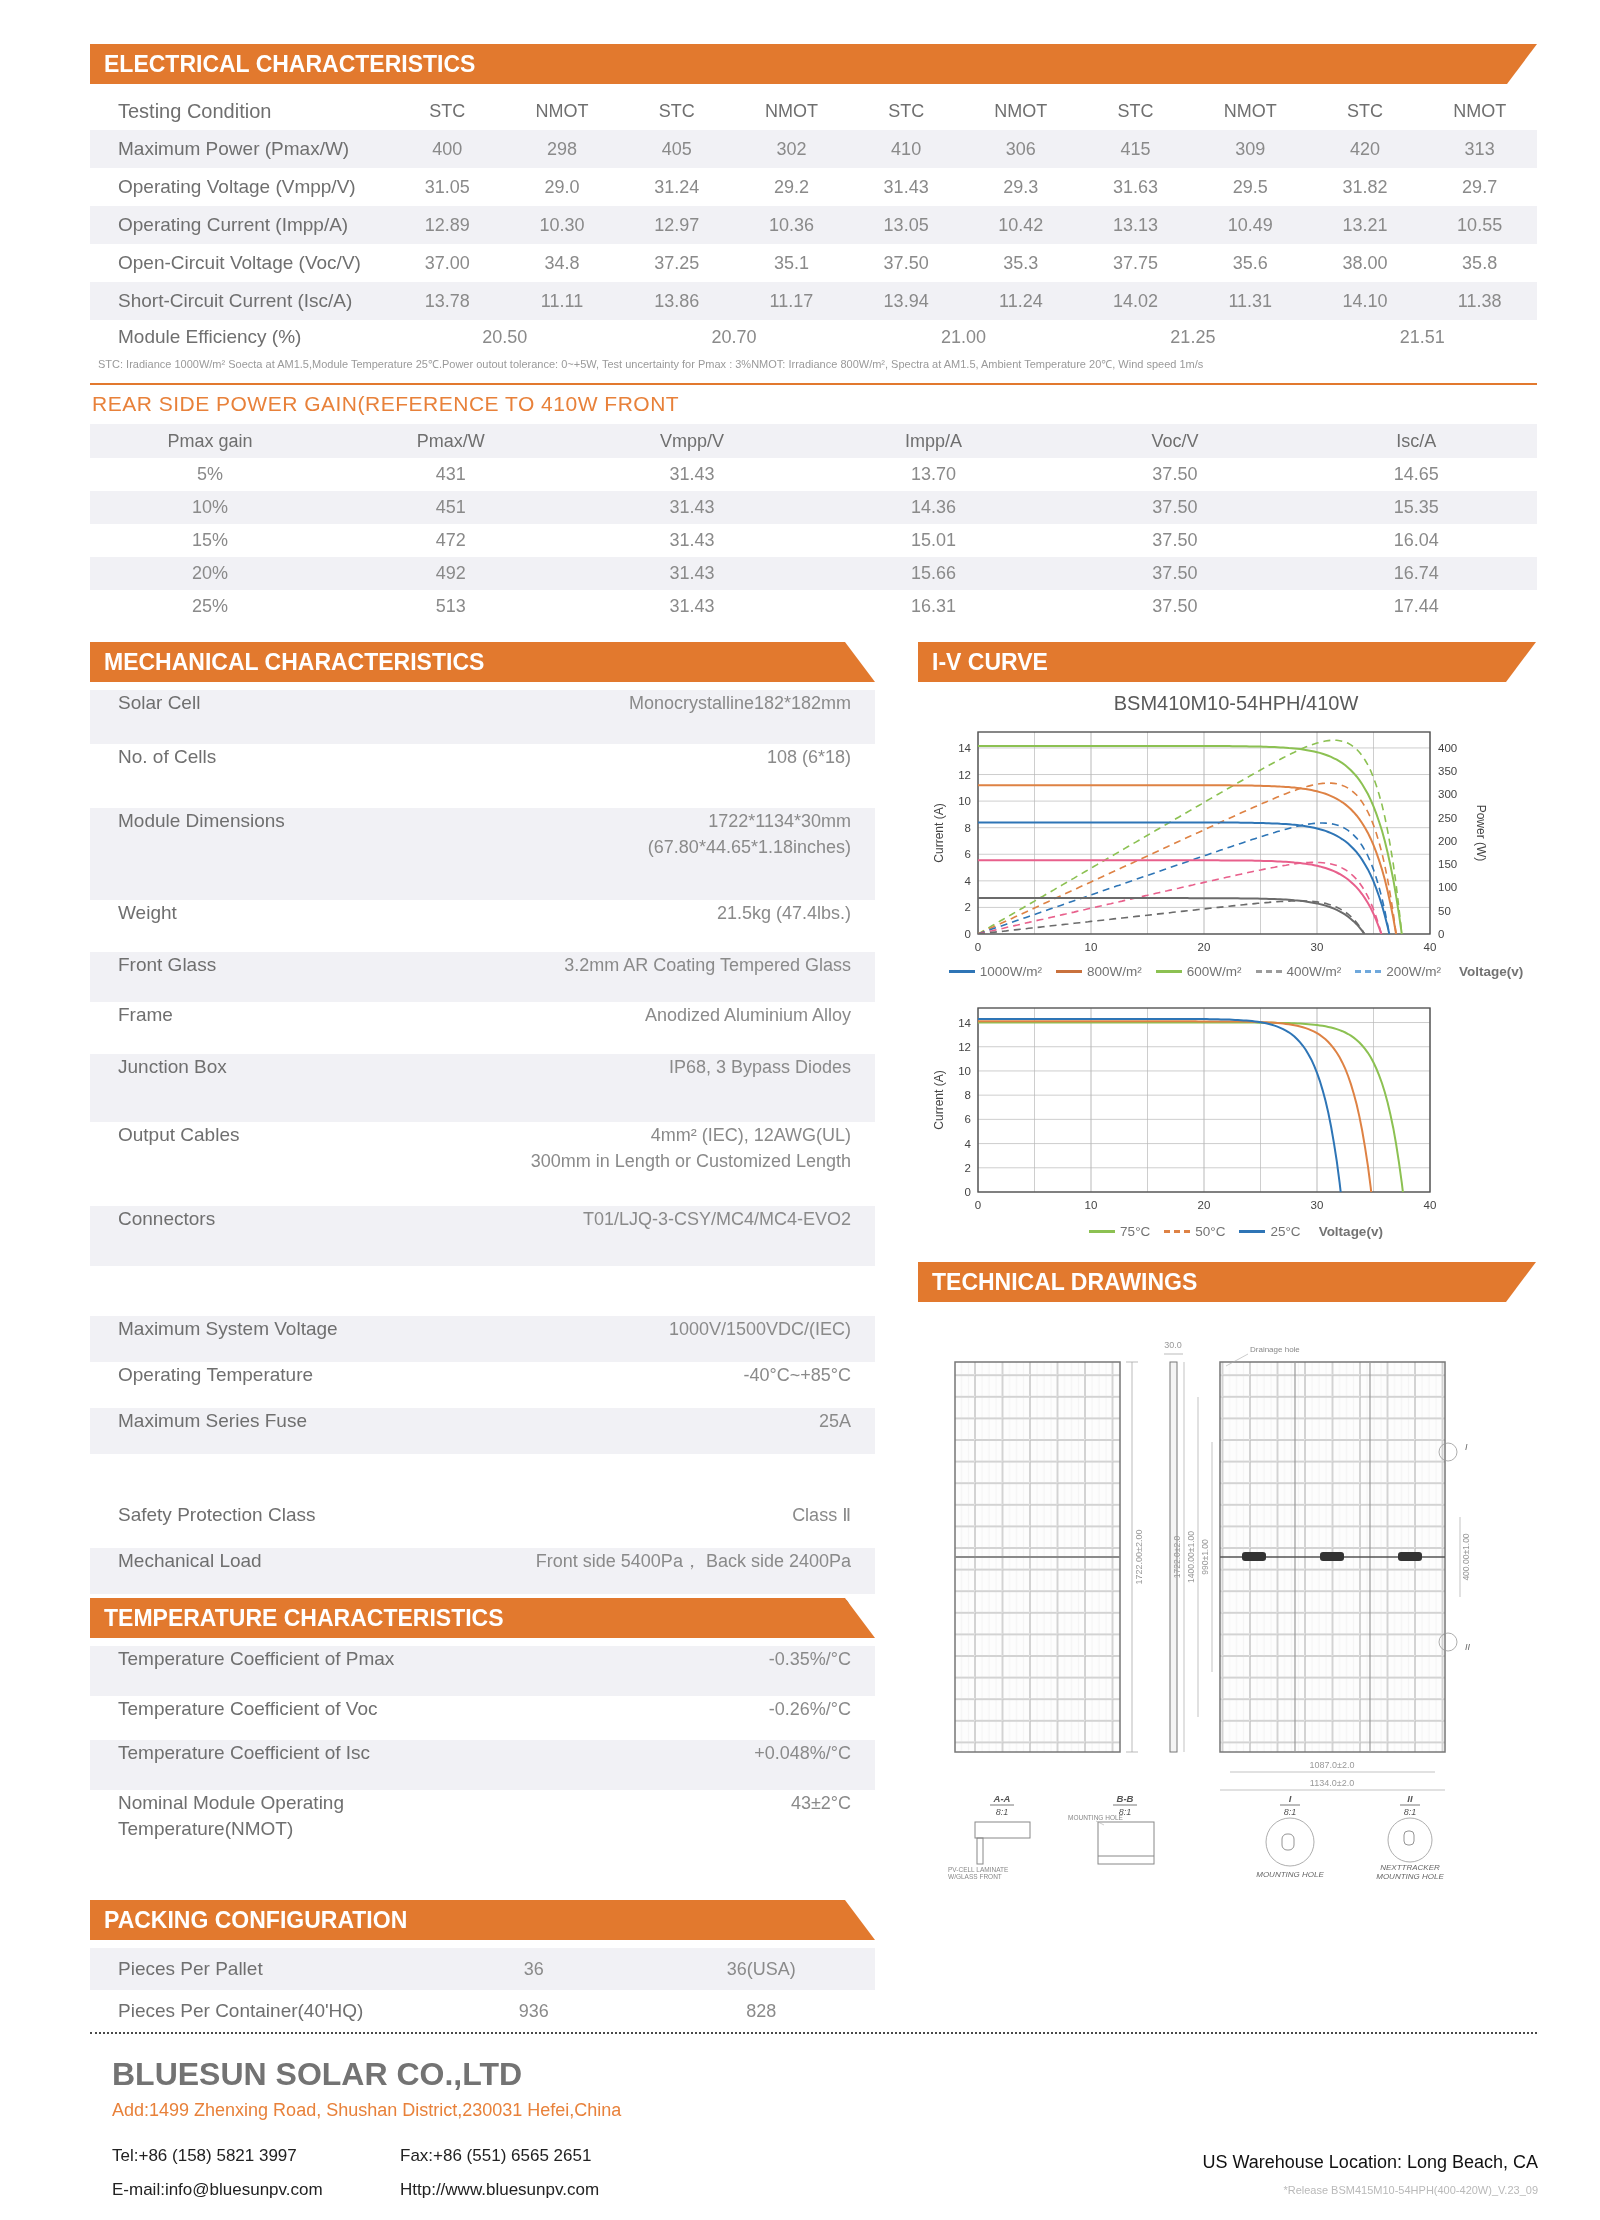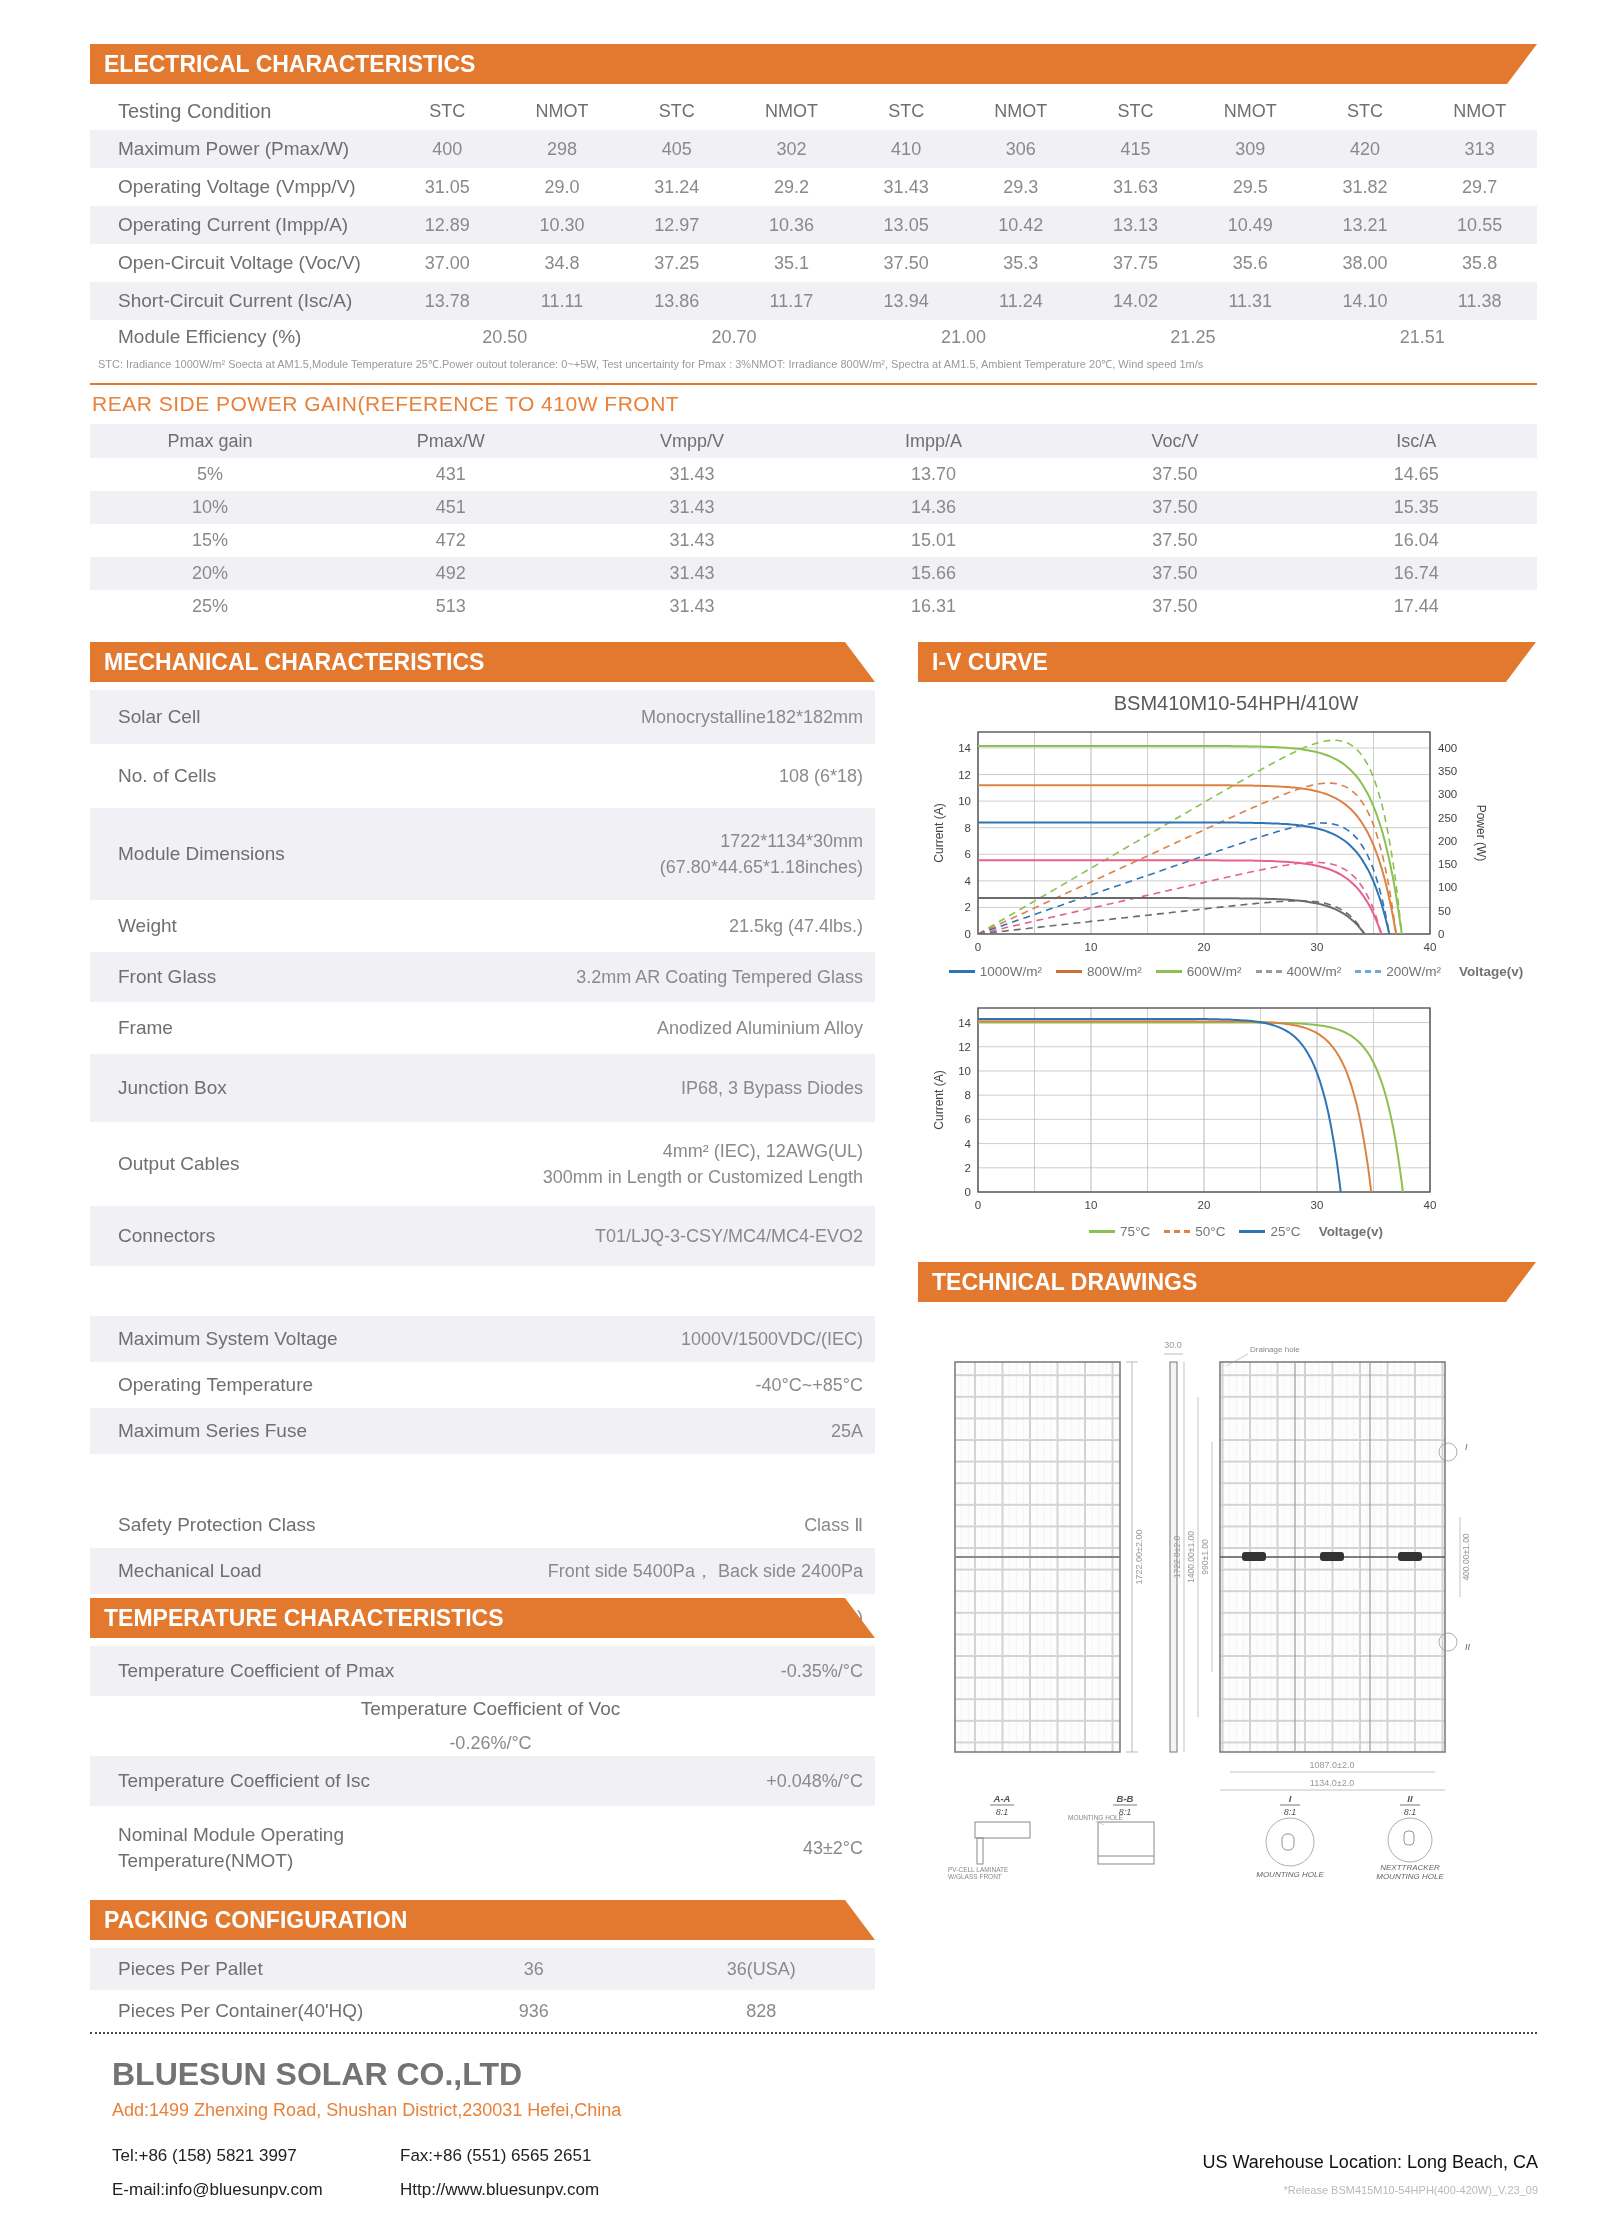--- a/index.html
+++ b/index.html
@@ -20,22 +20,22 @@
   .erow .val{text-align:center;font-size:18px;color:#8a8a8a;}
   .erow.head .val{color:#6f6f6f;font-size:18px;}
   .stripe{background:#F1F1F5;}
 
   
   .rrow{display:grid;grid-template-columns:240px repeat(5,1fr);align-items:center;}
   .rrow .val{text-align:center;font-size:18px;color:#8a8a8a;}
   .rrow.head .val{color:#6f6f6f;}
 
   
-  .specrow{display:flex;align-items:center;justify-content:space-between;box-sizing:border-box;
-           padding:0 12px 0 28px;}
+  .specrow{display:flex;justify-content:space-between;box-sizing:border-box;
+           padding:0 24px 0 28px;}
   .specrow .slab{font-size:19px;color:#6f6f6f;line-height:1.35;}
   .specrow .sval{font-size:18px;color:#8a8a8a;text-align:right;line-height:1.45;}
 
   .prow{display:grid;grid-template-columns:330px 1fr 1fr;align-items:center;}
   .prow .slab{padding-left:28px;font-size:19px;color:#6f6f6f;}
   .prow .pval{text-align:center;font-size:18px;color:#8a8a8a;}
 
   .rear-title{color:#E8813A;font-size:21px;letter-spacing:0.5px;}
   .footnote{font-size:11px;color:#9a9a9a;}
   .orange-rule{border-top:2px solid #E2792E;}
@@ -343,21 +343,21 @@
   </div>
   <div class="abs" id="temp-rows" style="left:90px;top:1646px;width:785px;">
       <div class="specrow stripe" style="height: 50px;">
         <div class="slab">
           <div>Temperature Coefficient of Pmax</div>
         </div>
         <div class="sval">
           <div>-0.35%/°C</div>
         </div>
       </div>
-      <div class="specrow" style="height: 60px; flex-direction: column;">
+      <div class="specrow" style="height: 44px;">
         <div class="slab">
           <div>Temperature Coefficient of Voc</div>
         </div>
         <div class="sval">
           <div>-0.26%/°C</div>
         </div>
       </div>
       <div class="specrow stripe" style="height: 50px;">
         <div class="slab">
           <div>Temperature Coefficient of Isc</div>

